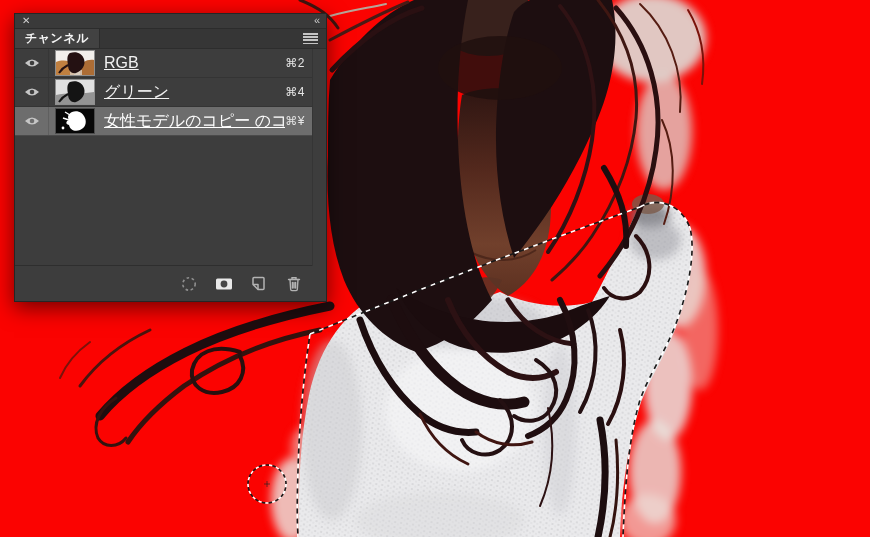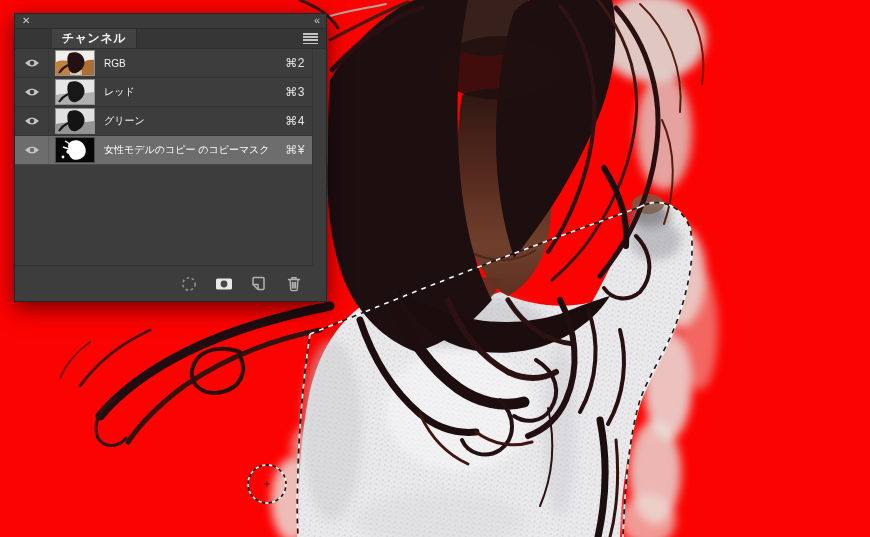--- a/index.html
+++ b/index.html
@@ -20,21 +20,21 @@
     color:#f0f0f0;font-size:12px;
   }
   .panel-header{
     height:14px;flex:0 0 14px;background:#3a3a3a;border-bottom:1px solid #2c2c2c;
     display:flex;align-items:center;justify-content:space-between;padding:0 7px;
   }
   .close-x{color:#cfcfcf;font-size:10px;line-height:10px;cursor:default;}
   .collapse{color:#c9c9c9;font-size:11px;line-height:10px;letter-spacing:-1px;transform:translateY(-1px);}
   .tabbar{
     height:19px;flex:0 0 19px;background:#363636;border-bottom:1px solid #2d2d2d;
-    display:flex;align-items:stretch;padding-left:37px;
+    display:flex;align-items:stretch;
   }
   .tab{
     width:84px;background:#424242;border-right:1px solid #2c2c2c;
     display:flex;align-items:center;justify-content:center;
     color:#f5f5f5;font-size:12px;font-weight:600;letter-spacing:.5px;
   }
   .tabbar-rest{flex:1;display:flex;align-items:center;justify-content:flex-end;padding-right:8px;}
   .menu-icon{
     width:15px;height:12px;
     background:repeating-linear-gradient(#c4c4c4 0 1.6px,transparent 1.6px 3.2px);
@@ -57,21 +57,21 @@
   }
   .row.selected .eye-cell{border-right-color:#5f5f5f;}
   .pupil{fill:#3d3d3d;}
   .row.selected .pupil{fill:#6d6d6d;}
   .thumb{
     width:38px;height:24px;flex:0 0 38px;margin:0 9px 0 6px;
     border:1px solid #8f8f8f;box-sizing:content-box;background:#000;
   }
   .row.selected .thumb{border-color:#4b4b4b;}
   .thumb svg{display:block;}
-  .row-label{flex:1;color:#f2f2f2;white-space:nowrap;overflow:hidden;font-size:10px;}
+  .row-label{flex:1;color:#f2f2f2;white-space:nowrap;overflow:hidden;font-size:16px;text-decoration:underline;}
   .row.selected .row-label{color:#ffffff;}
   .row-shortcut{padding-right:8px;color:#e6e6e6;font-size:12px;letter-spacing:.5px;}
   .spacer{flex:1;}
   .toolbar{
     flex:0 0 35px;height:35px;border-top:1px solid #2e2e2e;
     display:flex;align-items:center;justify-content:flex-end;
     gap:15px;padding-right:22px;
   }
   .tool{width:20px;height:20px;display:flex;align-items:center;justify-content:center;}
 </style>
@@ -242,38 +242,20 @@
               <rect width="38" height="24" fill="#f2efec"></rect>
     <path d="M0,11 C8,8 14,10 18,14 L18,24 L0,24 Z" fill="#c08040"></path>
     <path d="M38,9 C30,8 26,12 24,16 L24,24 L38,24 Z" fill="#ad6d35"></path>
     <rect x="14" y="19" width="12" height="5" fill="#d8c9b8" opacity="0.85"></rect>
     <path d="M14,2 C20,0 26,2 28,8 C30,14 26,20 20,22 C16,23 12,20 12,14 C11,8 11,4 14,2 Z" fill="#241112"></path>
     <path d="M12,14 C8,16 5,19 3,22" stroke="#241112" stroke-width="2" fill="none"></path>
             </svg>
           </span>
     <span class="row-label">RGB</span>
     <span class="row-shortcut">⌘2</span>
-  </div>
-        <div class="row">
-    <span class="eye-cell">
-      <svg width="16" height="10" viewBox="0 0 16 10">
-        <path d="M1,5 Q8,-2 15,5 Q8,12 1,5 Z" fill="#c6c6c6"></path>
-        <circle class="pupil" cx="8" cy="5" r="2.3"></circle>
-      </svg>
-    </span>
-    <span class="thumb">
-            <svg width="38" height="24" viewBox="0 0 38 24">
-              <rect width="38" height="24" fill="#e6e6e6"></rect>
-    <path d="M0,15 C10,12 22,15 38,12 L38,24 L0,24 Z" fill="#b0b0b0"></path>
-    <path d="M14,2 C20,0 26,2 28,8 C30,14 26,20 20,22 C16,23 12,20 12,14 C11,8 11,4 14,2 Z" fill="#181818"></path>
-    <path d="M12,14 C8,16 5,19 3,22" stroke="#181818" stroke-width="2" fill="none"></path>
-            </svg>
-          </span>
-    <span class="row-label">レッド</span>
-    <span class="row-shortcut">⌘3</span>
   </div>
         <div class="row">
     <span class="eye-cell">
       <svg width="16" height="10" viewBox="0 0 16 10">
         <path d="M1,5 Q8,-2 15,5 Q8,12 1,5 Z" fill="#c6c6c6"></path>
         <circle class="pupil" cx="8" cy="5" r="2.3"></circle>
       </svg>
     </span>
     <span class="thumb">
             <svg width="38" height="24" viewBox="0 0 38 24">

